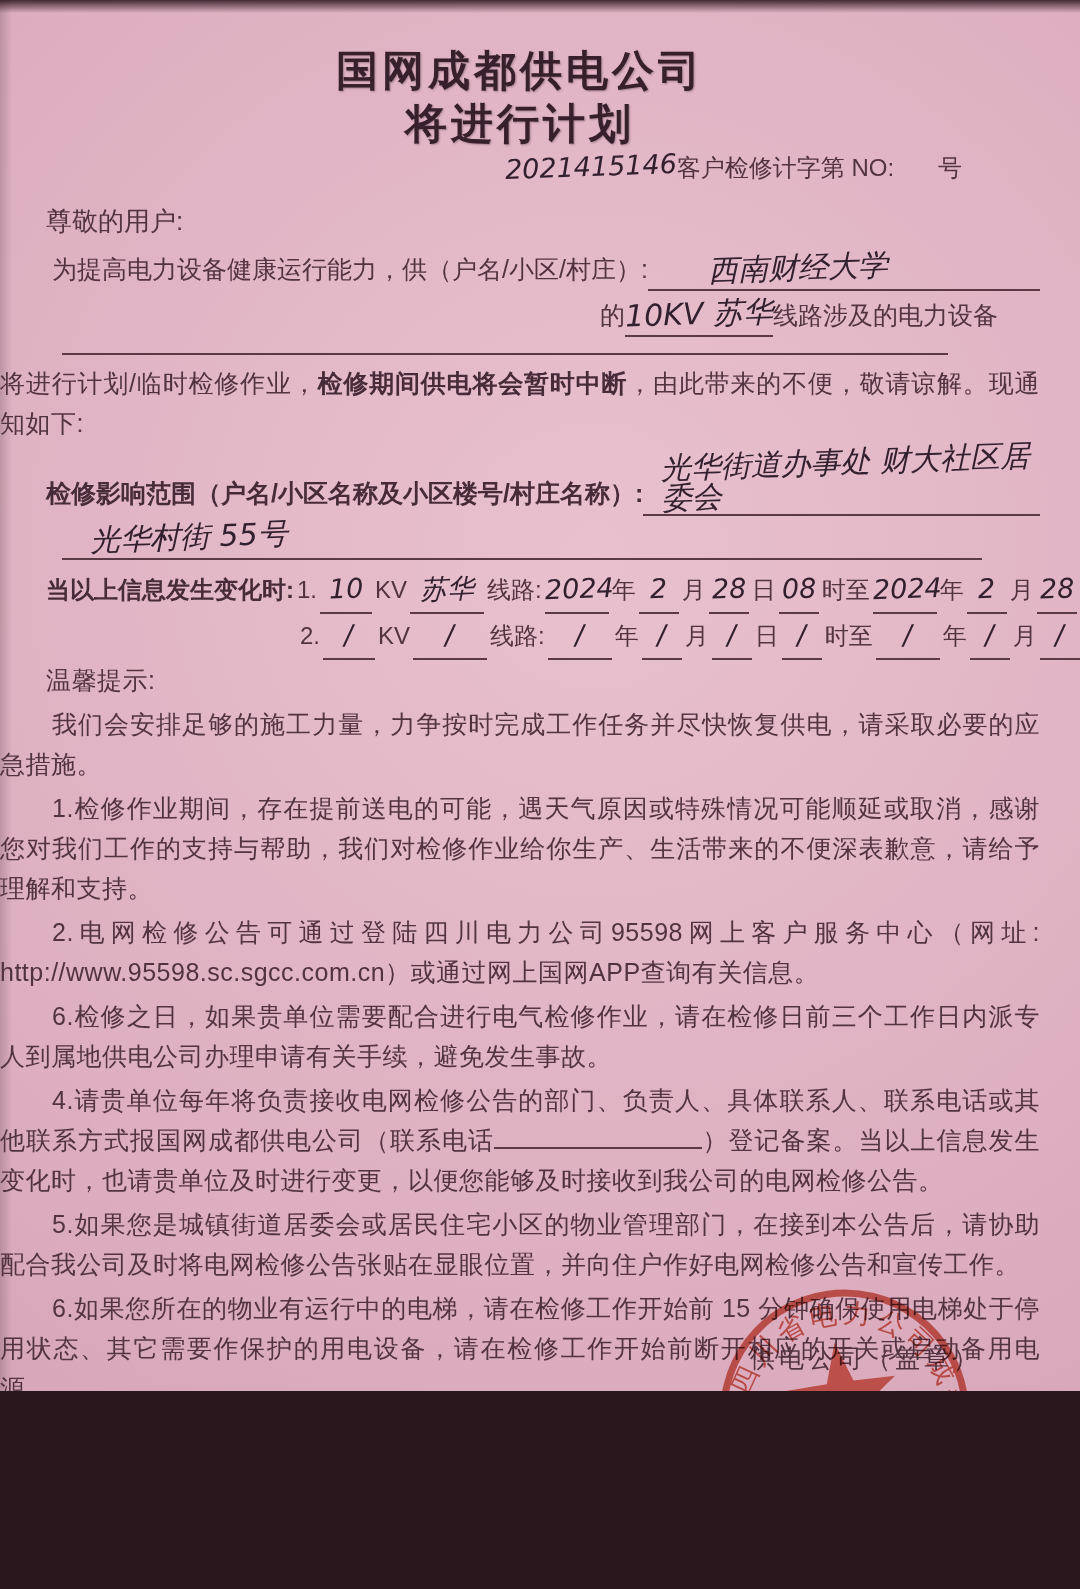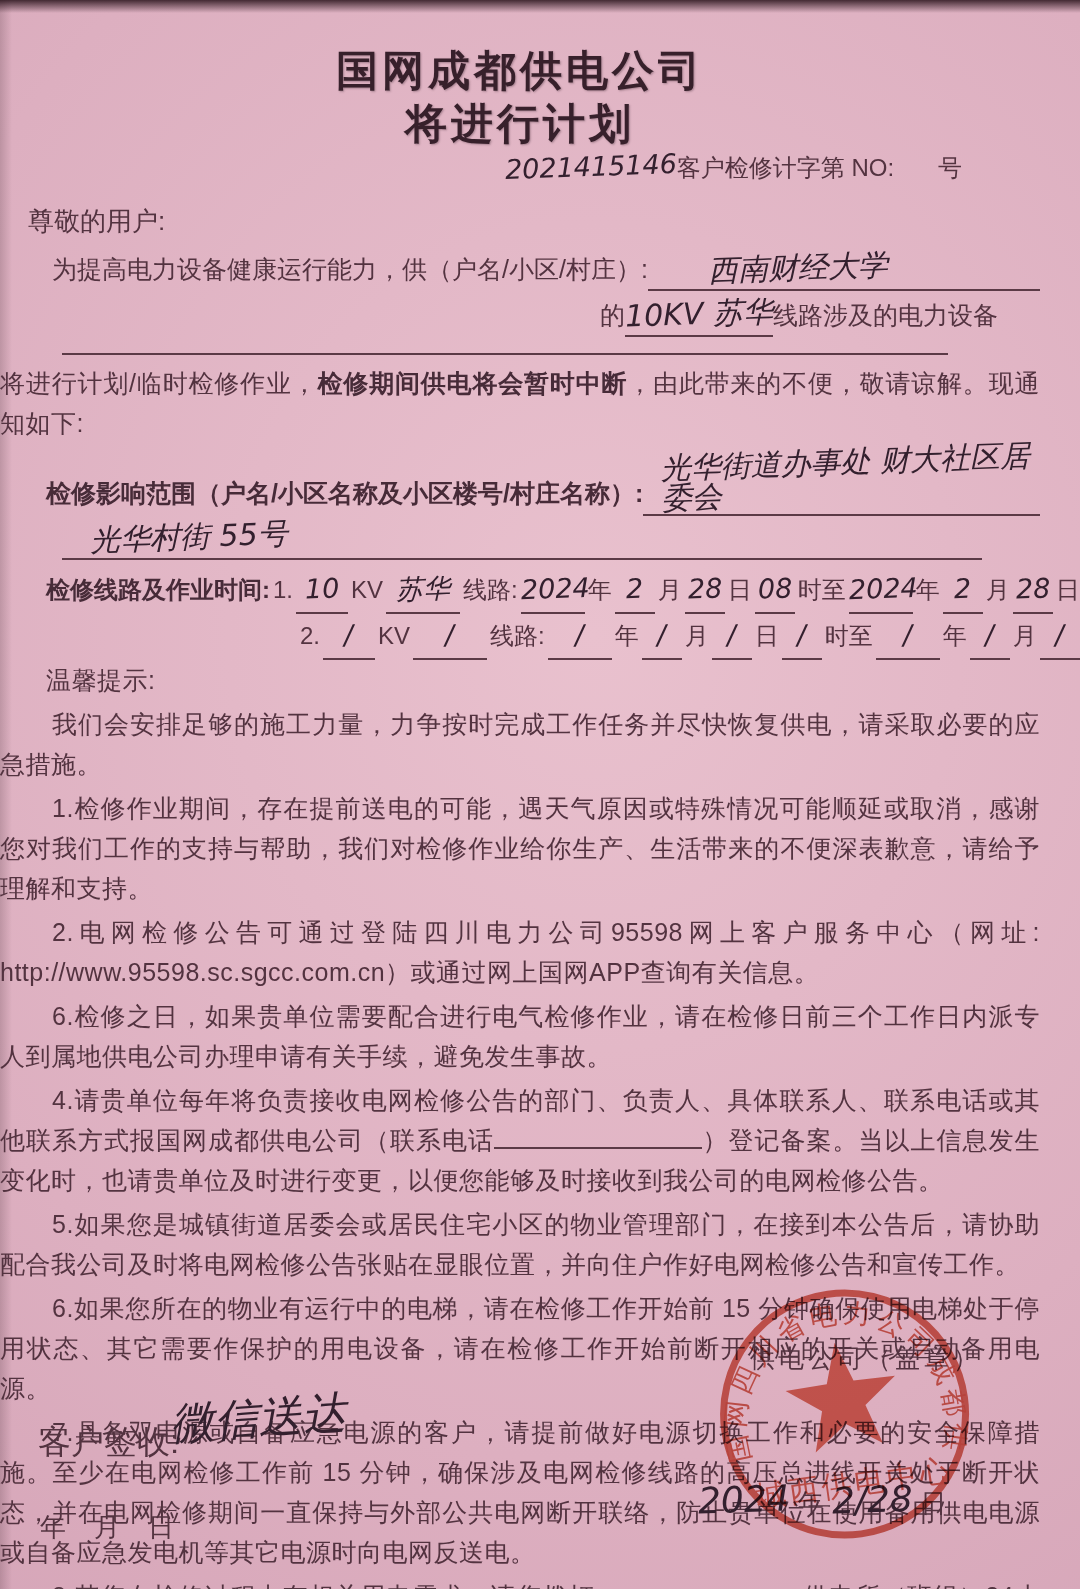--- a/index.html
+++ b/index.html
@@ -1,31 +1,31 @@
 <!DOCTYPE html>
 <html><head>
 <meta charset="utf-8">
 <style>
   html,body{margin:0;padding:0;background:#2a161d;}
   .page{
-    position:relative;width:1080px;height:1589px;overflow:hidden;
+    position:relative;width:1080px;height:1391px;overflow:hidden;
     font-family:"Liberation Sans","DejaVu Sans",sans-serif;
     color:#533340;
     background:
       linear-gradient(180deg, rgba(40,18,26,.85) 0, rgba(40,18,26,0) 13px),
       linear-gradient(90deg, rgba(40,18,26,.18) 0, rgba(40,18,26,0) 12px),
       radial-gradient(130% 100% at 55% 40%, #e9c1ce 0%, #ddafc0 52%, #cf9db1 100%);
   }
   .content{padding:44px 40px 0 0;}
   .title{font-size:42px;font-weight:bold;letter-spacing:4px;color:#37202b;
          line-height:53px;text-align:center;text-shadow:1px 1px 2px rgba(55,32,43,.35);}
   .docno-row{display:flex;align-items:baseline;padding-left:505px;margin-top:2px;
              font-size:24px;white-space:nowrap;}
   .docno-suffix{margin-left:auto;margin-right:78px;}
-  .salutation{font-size:26px;margin:20px 0 10px;padding-left:28px;}
+  .salutation{font-size:26px;margin:20px 0 10px;padding-left:46px;}
   .para{margin:0 0 4px;font-size:25px;line-height:40px;text-align:justify;
         text-indent:52px;letter-spacing:.5px;}
   .no-indent{text-indent:0;}
   .flexline{display:flex;align-items:flex-start;font-size:25px;line-height:40px;}
   .intro-a{padding-left:52px;}
   .intro-b{justify-content:flex-end;padding-right:42px;margin-top:4px;}
   .underline-full{height:16px;border-bottom:2px solid #5b3a46;margin:0 92px 8px 62px;}
   .bk{display:inline-block;border-bottom:2px solid #5b3a46;text-align:center;
       text-indent:0;vertical-align:baseline;}
   .grow{flex:1 1 auto;border-bottom:2px solid #5b3a46;text-align:left;}
@@ -86,21 +86,21 @@
 
     <div class="scope-row">
       <span class="b" style="white-space:nowrap;">检修影响范围（户名/小区名称及小区楼号/村庄名称）:</span>
       <span class="bk grow"><span class="hw hw-big" style="margin-left:18px;">光华街道办事处 财大社区居委会</span></span>
     </div>
     <div class="scope-row2">
       <span class="hw hw-big">光华村街 55号</span>
     </div>
 
     <div class="sched">
-      <span class="b">检修线路及作业时间:</span>
+      <span class="b">当以上信息发生变化时:</span>
       <span>1.</span>
       <span class="bk w-kv"><span class="hw">10</span></span>
       <span>KV</span>
       <span class="bk w-name"><span class="hw">苏华</span></span>
       <span>线路:</span>
       <span class="bk w-year"><span class="hw">2024</span></span>
       <span>年</span>
       <span class="bk w-sm"><span class="hw">2</span></span>
       <span>月</span>
       <span class="bk w-sm"><span class="hw">28</span></span>

